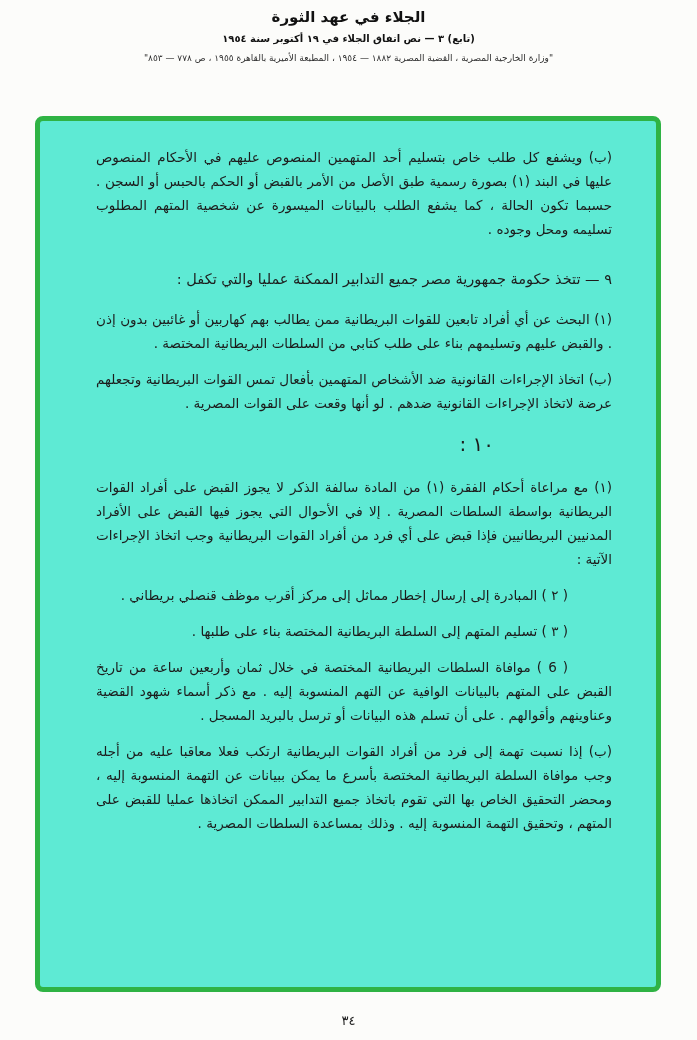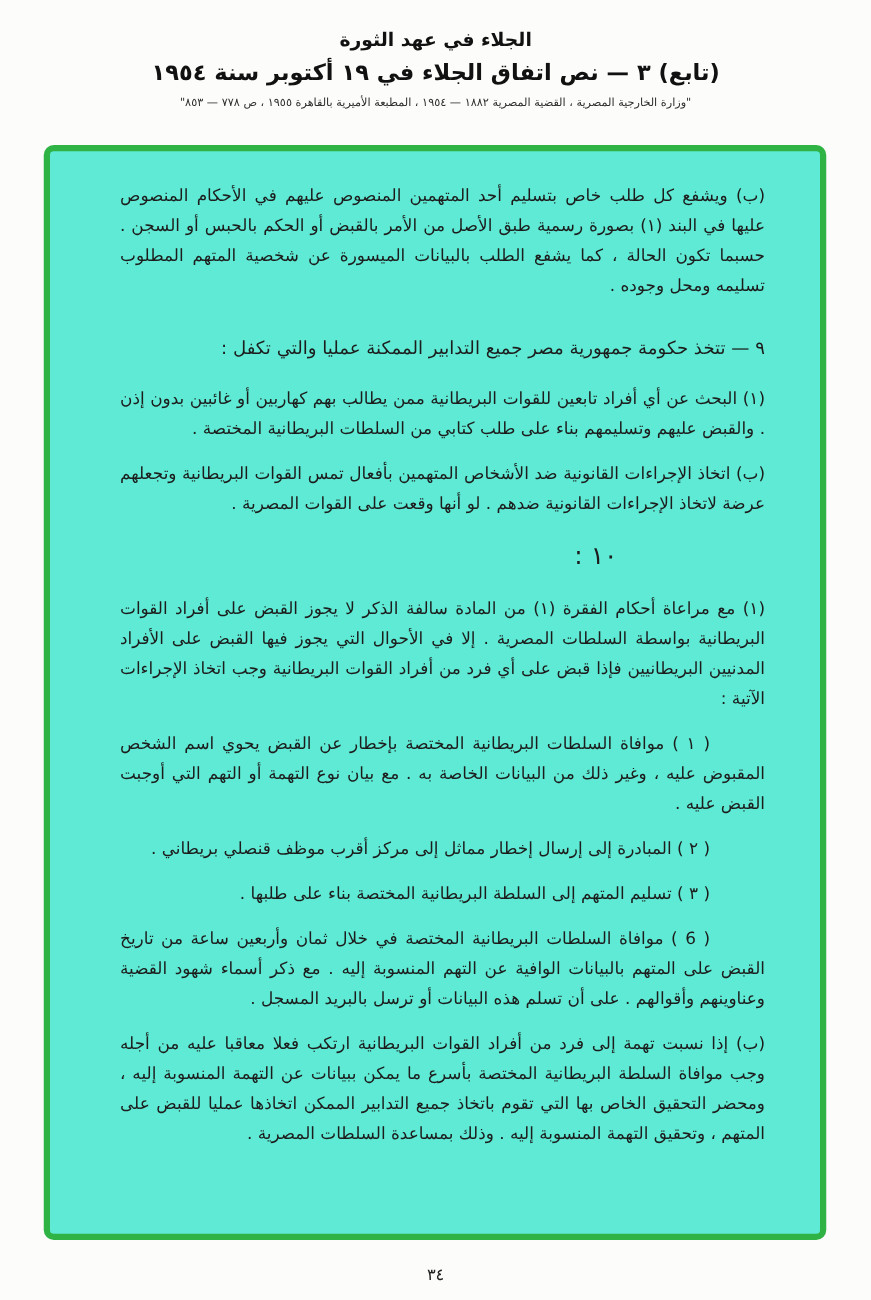--- a/index.html
+++ b/index.html
@@ -12,24 +12,24 @@
   }
   .page {
     position: relative;
     width: 697px; height: 1040px;
     background: #fcfcfa;
     overflow: hidden;
   }
   .header {
     direction: rtl;
     text-align: center;
-    padding-top: 23px;
+    padding-top: 8px;
   }
   .header-title   { font-size: 15px; font-weight: 700; color: #111; }
-  .header-subtitle{ font-size: 18px; font-weight: 700; margin-top: 7px; color: #111; }
+  .header-subtitle{ font-size: 10px; font-weight: 700; margin-top: 7px; color: #111; }
   .header-citation{ font-size: 9px; margin-top: 9px; color: #2e2e2e; }
   .frame {
     position: absolute;
     top: 116px; left: 35px;
     width: 626px; height: 876px;
     border: 5px solid #2fb344;
     border-radius: 8px;
     background: #5eead4;
     padding: 24px 44px 10px 56px;
     overflow: hidden;
@@ -67,21 +67,20 @@
   </div>
 
   <div class="frame">
     <div class="content">
       <p class="para">(ب) ويشفع كل طلب خاص بتسليم أحد المتهمين المنصوص عليهم في الأحكام المنصوص عليها في البند (١) بصورة رسمية طبق الأصل من الأمر بالقبض أو الحكم بالحبس أو السجن . حسبما تكون الحالة ، كما يشفع الطلب بالبيانات الميسورة عن شخصية المتهم المطلوب تسليمه ومحل وجوده .</p>
       <p class="para h9">٩ — تتخذ حكومة جمهورية مصر جميع التدابير الممكنة عمليا والتي تكفل :</p>
       <p class="para">(١) البحث عن أي أفراد تابعين للقوات البريطانية ممن يطالب بهم كهاربين أو غائبين بدون إذن . والقبض عليهم وتسليمهم بناء على طلب كتابي من السلطات البريطانية المختصة .</p>
       <p class="para">(ب) اتخاذ الإجراءات القانونية ضد الأشخاص المتهمين بأفعال تمس القوات البريطانية وتجعلهم عرضة لاتخاذ الإجراءات القانونية ضدهم . لو أنها وقعت على القوات المصرية .</p>
       <p class="para h10">١٠ :</p>
       <p class="para">(١) مع مراعاة أحكام الفقرة (١) من المادة سالفة الذكر لا يجوز القبض على أفراد القوات البريطانية بواسطة السلطات المصرية . إلا في الأحوال التي يجوز فيها القبض على الأفراد المدنيين البريطانيين فإذا قبض على أي فرد من أفراد القوات البريطانية وجب اتخاذ الإجراءات الآتية :</p>
-      <p class="para sub">( ١ ) موافاة السلطات البريطانية المختصة بإخطار عن القبض يحوي اسم الشخص المقبوض عليه ، وغير ذلك من البيانات الخاصة به . مع بيان نوع التهمة أو التهم التي أوجبت القبض عليه .</p>
       <p class="para sub">( ٢ ) المبادرة إلى إرسال إخطار مماثل إلى مركز أقرب موظف قنصلي بريطاني .</p>
       <p class="para sub">( ٣ ) تسليم المتهم إلى السلطة البريطانية المختصة بناء على طلبها .</p>
       <p class="para sub">( 6 ) موافاة السلطات البريطانية المختصة في خلال ثمان وأربعين ساعة من تاريخ القبض على المتهم بالبيانات الوافية عن التهم المنسوبة إليه . مع ذكر أسماء شهود القضية وعناوينهم وأقوالهم . على أن تسلم هذه البيانات أو ترسل بالبريد المسجل .</p>
       <p class="para">(ب) إذا نسبت تهمة إلى فرد من أفراد القوات البريطانية ارتكب فعلا معاقبا عليه من أجله وجب موافاة السلطة البريطانية المختصة بأسرع ما يمكن ببيانات عن التهمة المنسوبة إليه ، ومحضر التحقيق الخاص بها التي تقوم باتخاذ جميع التدابير الممكن اتخاذها عمليا للقبض على المتهم ، وتحقيق التهمة المنسوبة إليه . وذلك بمساعدة السلطات المصرية .</p>
     </div>
   </div>
 
   <div class="page-number">٣٤</div>
 
 </div>

